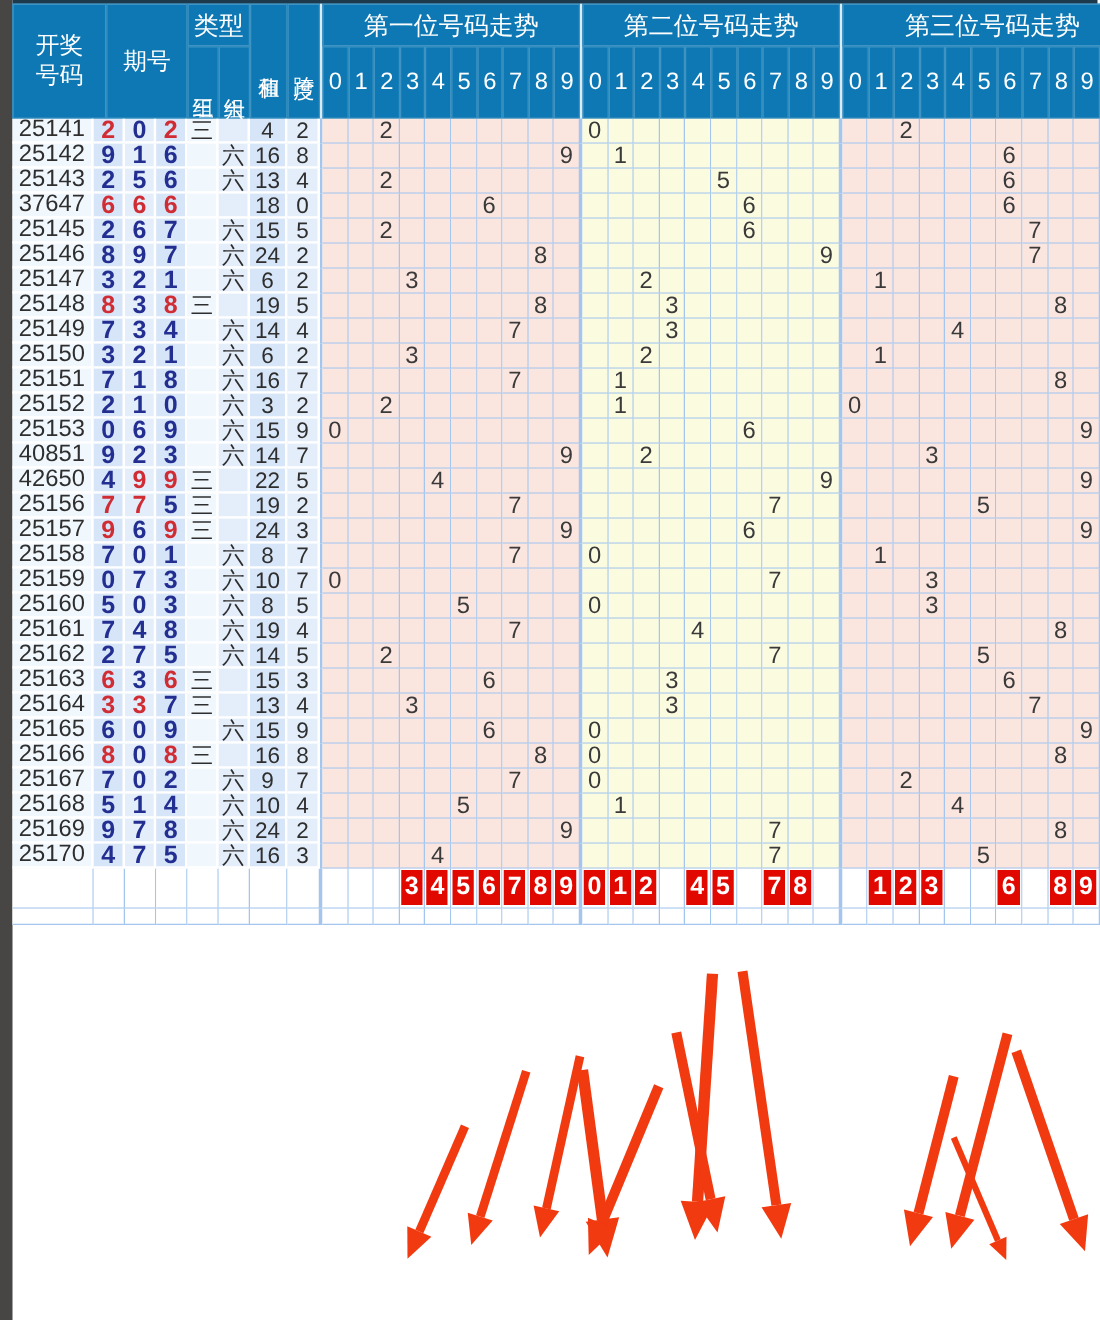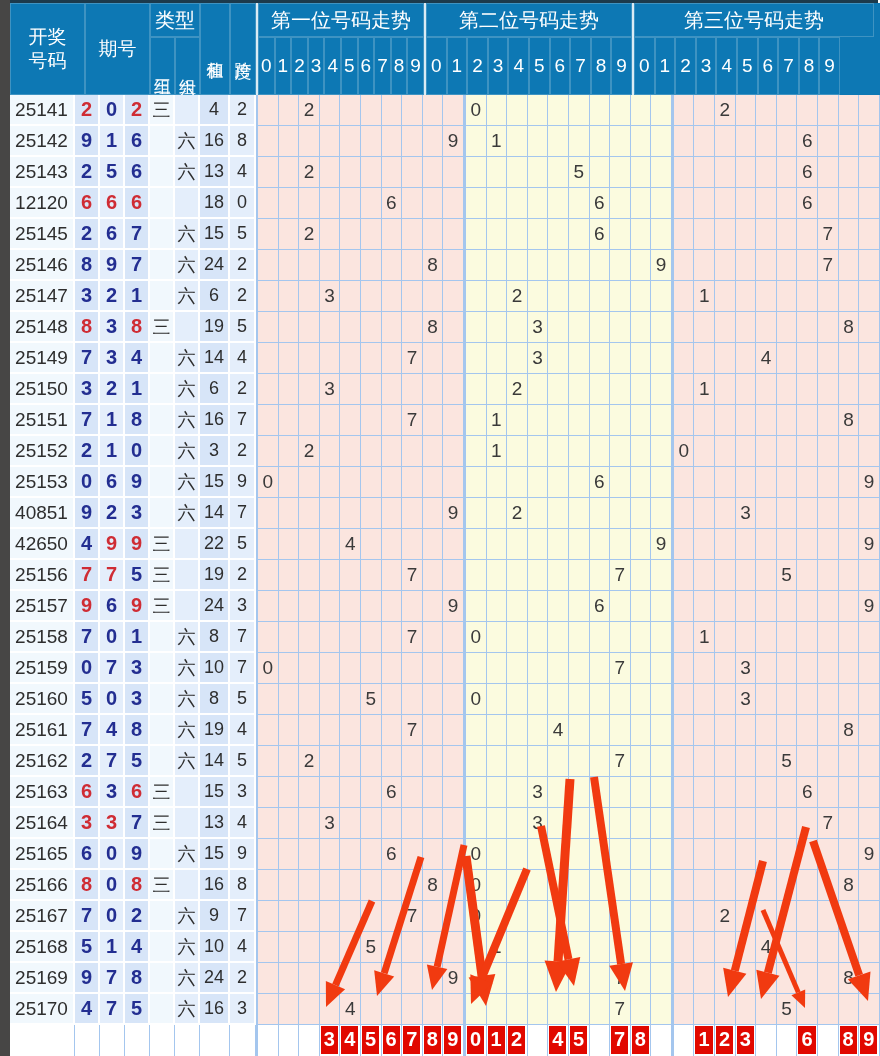--- a/index.html
+++ b/index.html
@@ -17,21 +17,21 @@
   .hfull{height:92px;}
   .htitle{height:34px;font-size:20px;}
   .hsub{display:flex;height:58px;}
   .vtext{writing-mode:vertical-rl;text-orientation:upright;letter-spacing:1px;font-size:17px;}
   .hdigits{display:flex;height:58px;}
   .hdigit{width:20.6px;box-sizing:border-box;display:flex;align-items:center;justify-content:center;
     color:#fff;border:1px solid #3e93c2;font-size:19px;}
   .two-line{text-align:center;line-height:1.25;}
 
   
-  .row{display:flex;height:31px;}
+  .row{display:flex;height:20px;}
   .cell{box-sizing:border-box;flex:none;display:flex;align-items:center;justify-content:center;
     border-right:2px solid #fff;border-bottom:2px solid #fff;font-size:18px;color:#2e2e2e;}
   .c-period{width:65px;background:#f1f8fd;font-size:19px;}
   .c-num,.c-num2{width:25px;font-weight:bold;font-size:20px;}
   .c-num{background:#d7e5f8;}
   .c-num2{background:#e4eefb;}
   .c-t3{width:25px;background:#f1f8fd;}
   .c-t6{width:25px;background:#e4eefb;}
   .c-sum{width:30px;background:#d7e5f8;}
   .c-span{width:26px;background:#e4eefb;}
@@ -80,21 +80,21 @@
           <div class="hcell vtext" style="width:25px">组三</div>
           <div class="hcell vtext" style="width:25px">组六</div>
         </div>
       </div>
       <div class="hcol" style="width:30px">
         <div class="hcell hfull vtext">和值</div>
       </div>
       <div class="hcol" style="width:26px">
         <div class="hcell hfull vtext">跨度</div>
       </div>
-      <div id="hsections" style="display:contents"><div style="width: 2px; background: rgba(255, 255, 255, 0.85); flex: 0 0 auto;"></div><div class="hcol" style="width: 166px;">
+      <div id="hsections" style="display:contents"><div style="width: 2px; background: rgba(255, 255, 255, 0.85); flex: 0 0 auto;"></div><div class="hcol" style="width: 206px;">
             <div class="hcell htitle">第一位号码走势</div>
             <div class="hdigits">
               <div class="hdigit">0</div>
               <div class="hdigit">1</div>
               <div class="hdigit">2</div>
               <div class="hdigit">3</div>
               <div class="hdigit">4</div>
               <div class="hdigit">5</div>
               <div class="hdigit">6</div>
               <div class="hdigit">7</div>
@@ -256,21 +256,21 @@
           <div class="tcell sec-pink"></div>
           <div class="tcell sec-pink"></div>
           <div class="tcell sec-pink"></div>
           <div class="tcell sec-pink"></div>
           <div class="tcell sec-pink">6</div>
           <div class="tcell sec-pink"></div>
           <div class="tcell sec-pink"></div>
           <div class="tcell sec-pink"></div>
         </div>
         <div class="row">
-          <div class="cell c-period">12120</div>
+          <div class="cell c-period">37647</div>
           <div class="cell c-num d-red">6</div>
           <div class="cell c-num2 d-red">6</div>
           <div class="cell c-num d-red">6</div>
           <div class="cell c-t3"></div>
           <div class="cell c-t6"></div>
           <div class="cell c-sum">18</div>
           <div class="cell c-span">0</div>
           <div class="divider"></div>
           <div class="tcell sec-pink"></div>
           <div class="tcell sec-pink"></div>

